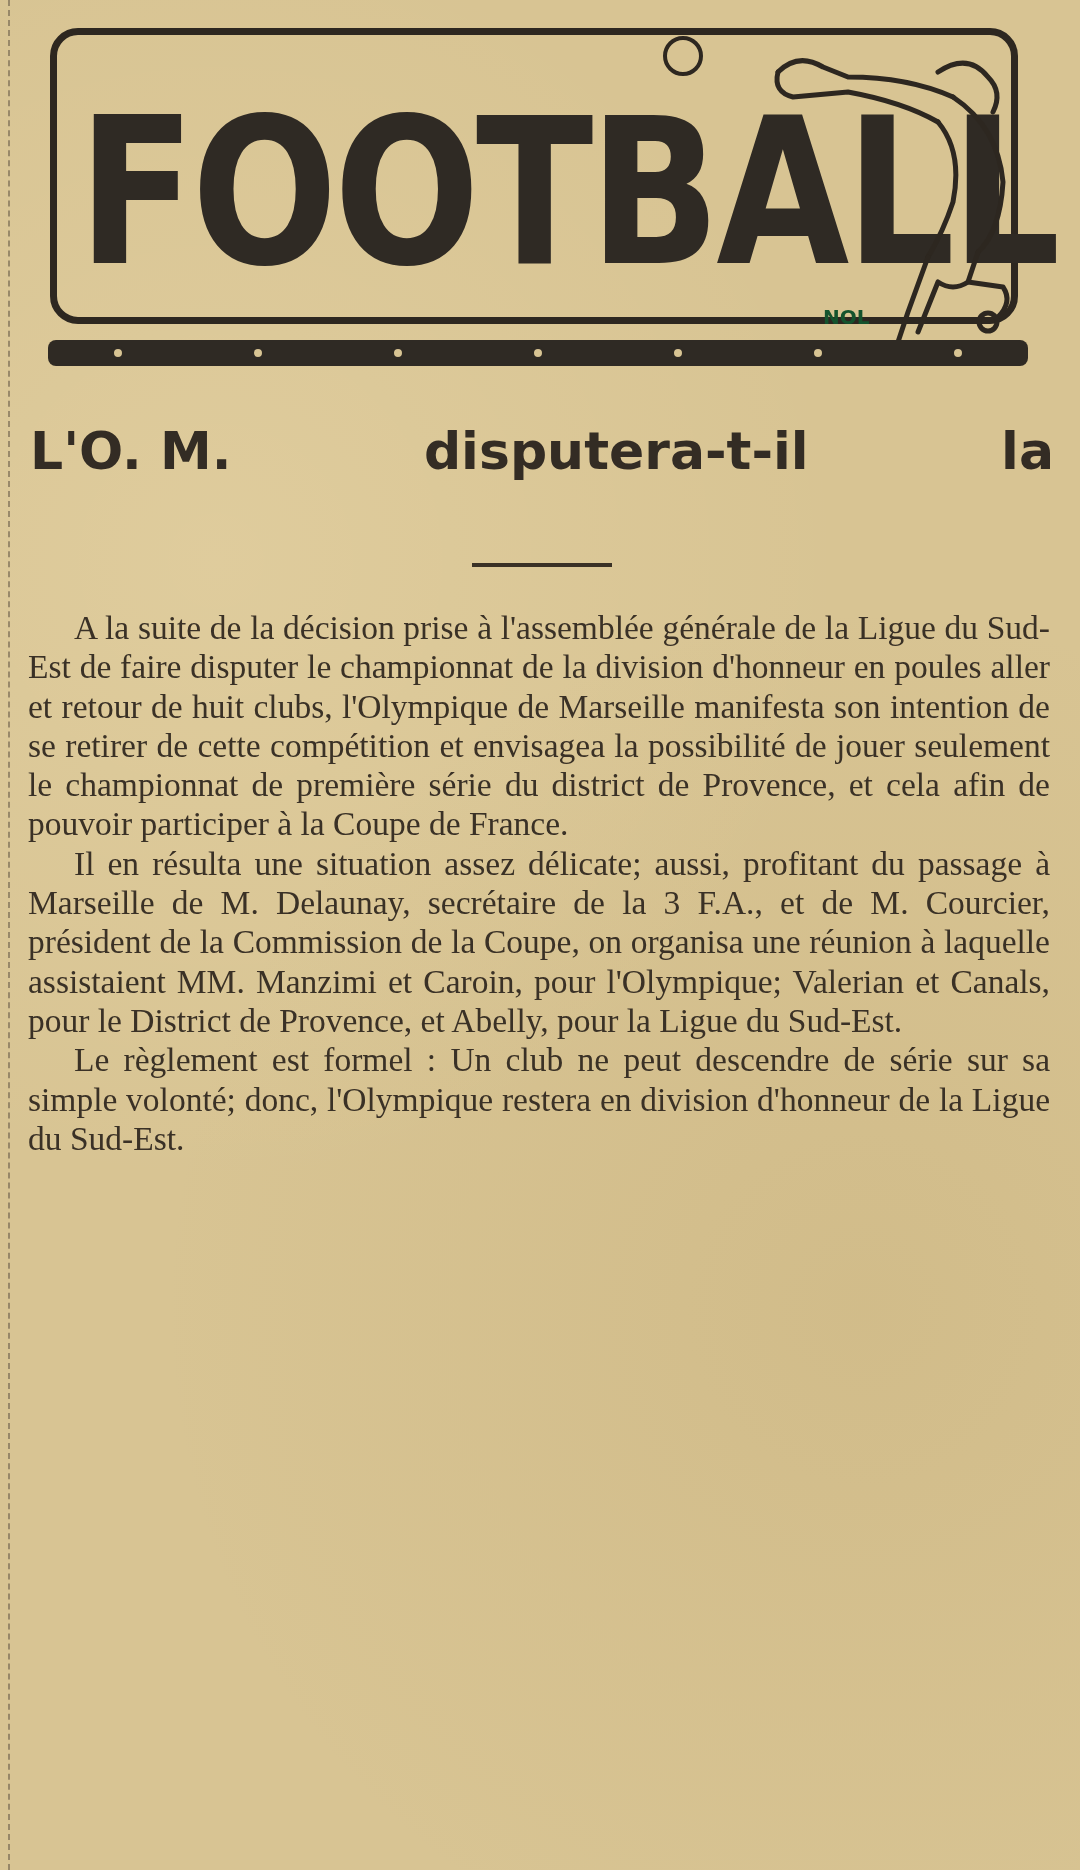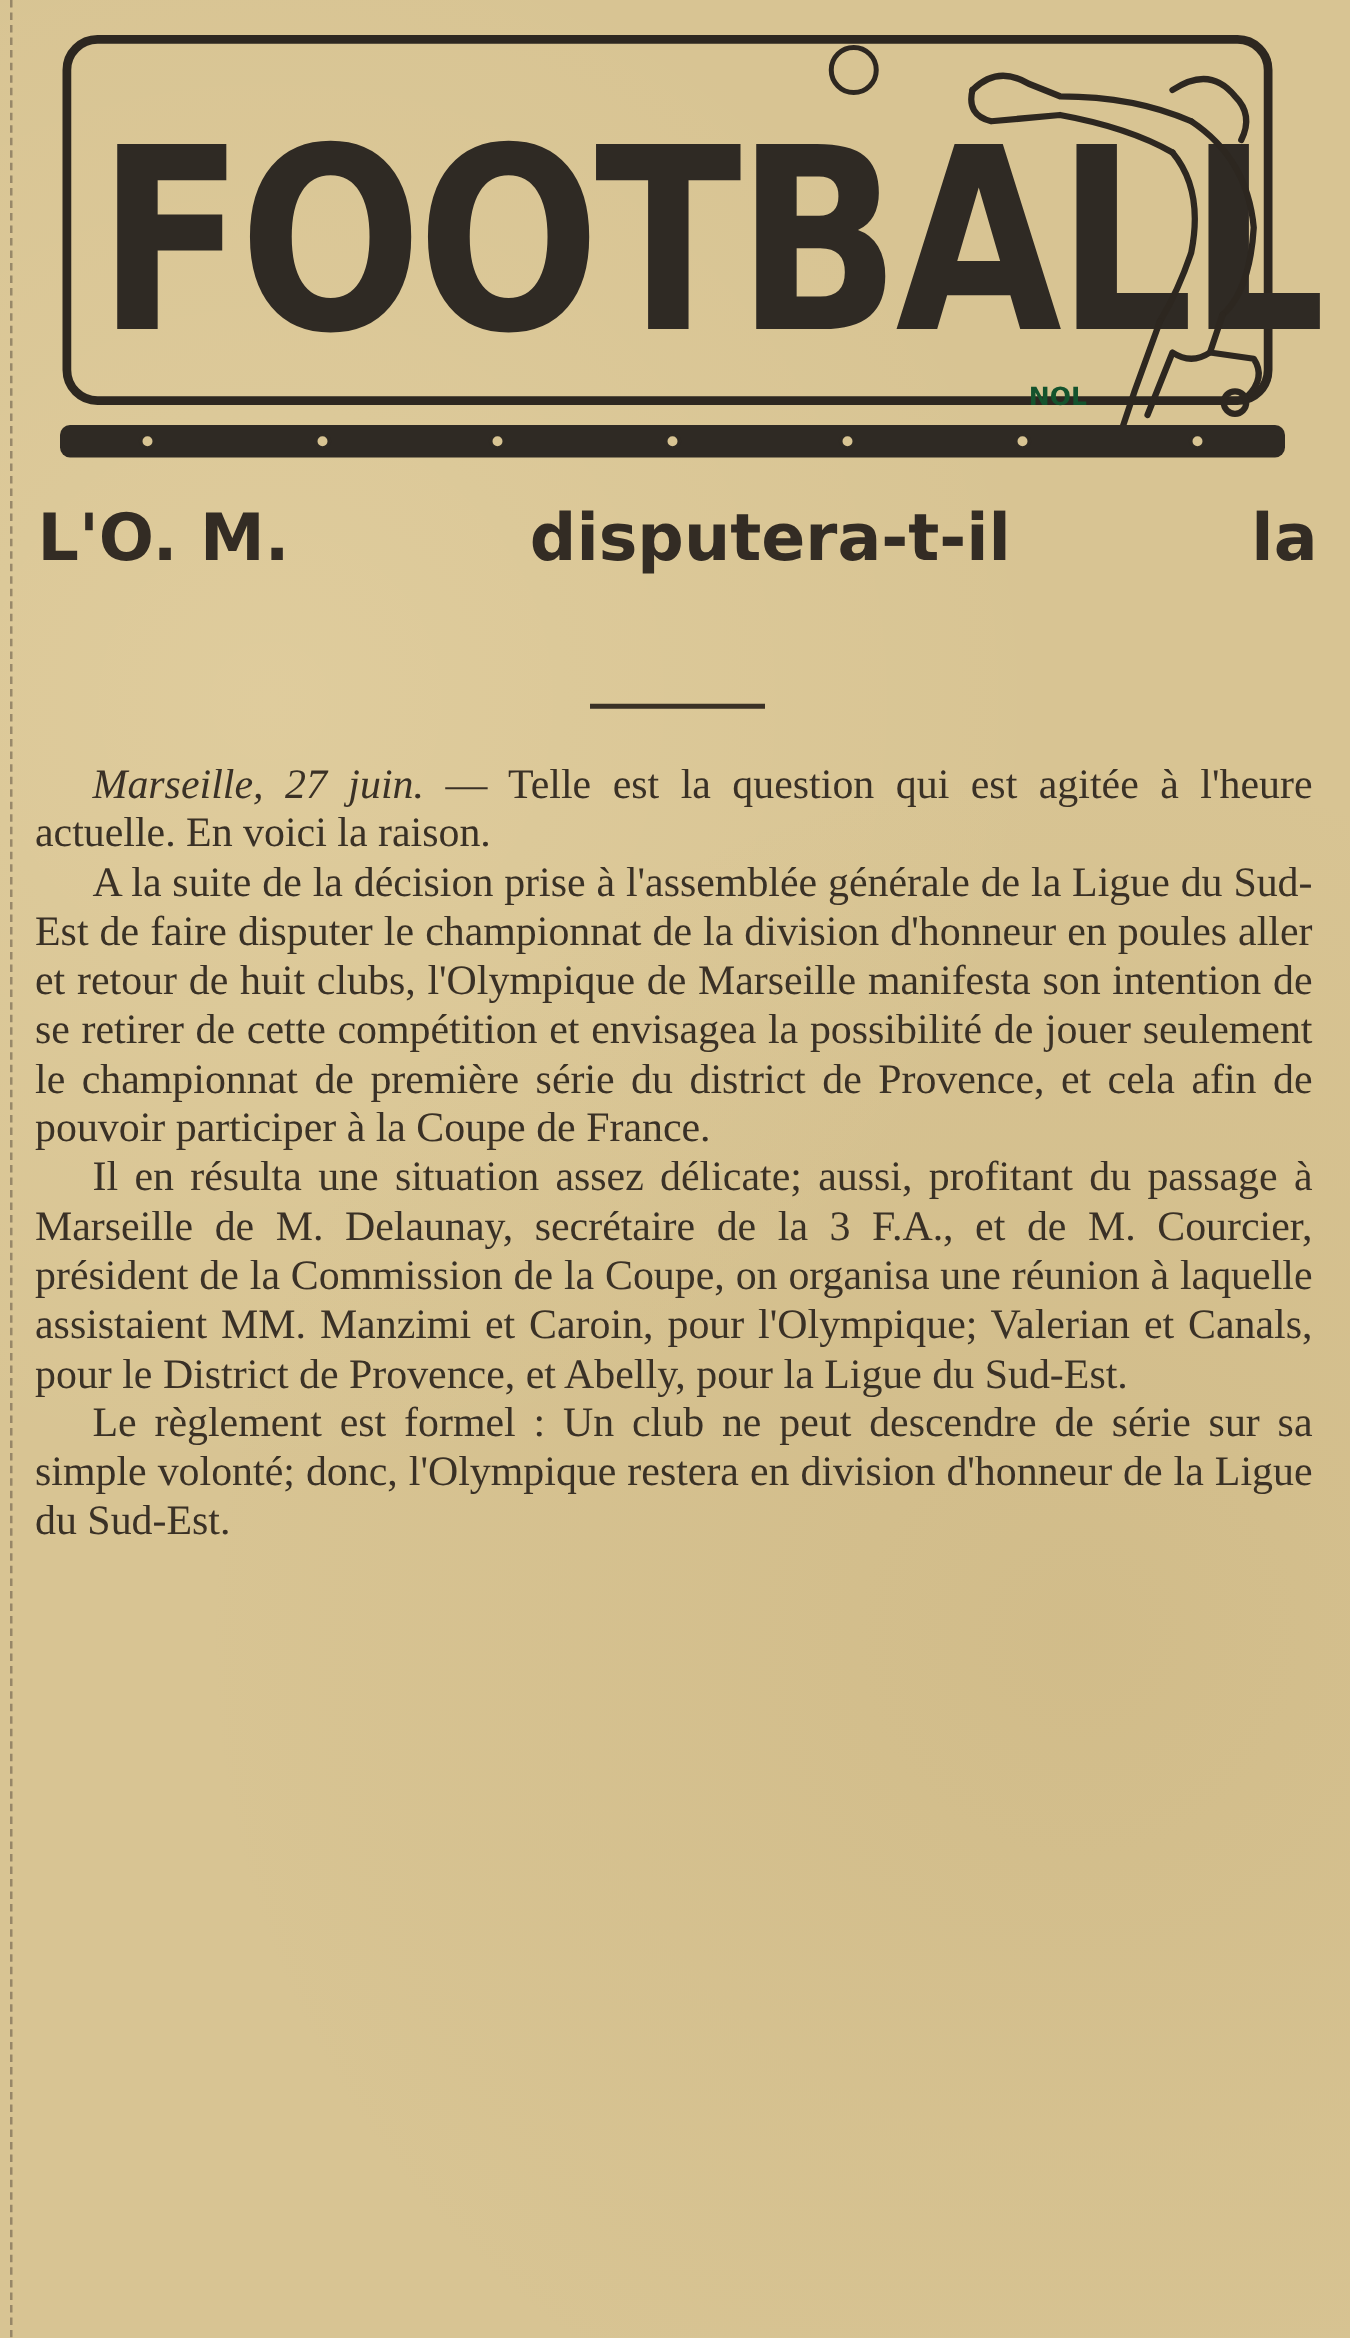--- a/index.html
+++ b/index.html
@@ -53,21 +53,21 @@
     width: 14px; height: 14px; border-radius: 50%; background: #d8c493;
     border: 3px solid #2f2a24; box-sizing: border-box;
   }
   
   .headline {
     position: absolute; left: 30px; top: 400px; width: 1024px;
     text-align: center;
     font-family: "DejaVu Sans", sans-serif; font-weight: bold;
     font-size: 52px; line-height: 62px; color: #332c24;
   }
-  .headline .line1 { display: flex; justify-content: space-between; }
+  .headline .line1 { display: flex; justify-content: space-between; margin-top: 20px; }
   .rule {
     position: absolute; left: 472px; top: 563px; width: 140px; height: 4px;
     background: #3a3126;
   }
   
   .article {
     position: absolute; left: 28px; top: 608px; width: 1022px;
     font-size: 33.5px; line-height: 39.3px;
     text-align: justify; color: #3a3126;
   }
@@ -113,17 +113,16 @@
   <div class="line1">
     <span>L'O. M.</span>
     <span>disputera-t-il</span>
     <span>la</span>
   </div>
 </div>
 
 <div class="rule"></div>
 
 <div class="article">
-  <p><span class="dateline">Marseille, 27 juin.</span><span> — Telle est la question qui est agitée à l'heure actuelle. En voici la raison.</span></p>
   <p>A la suite de la décision prise à l'assemblée générale de la Ligue du Sud-Est de faire disputer le championnat de la division d'honneur en poules aller et retour de huit clubs, l'Olympique de Marseille manifesta son intention de se retirer de cette compétition et envisagea la possibilité de jouer seulement le championnat de première série du district de Provence, et cela afin de pouvoir participer à la Coupe de France.</p>
   <p>Il en résulta une situation assez délicate; aussi, profitant du passage à Marseille de M. Delaunay, secrétaire de la 3 F.A., et de M. Courcier, président de la Commission de la Coupe, on organisa une réunion à laquelle assistaient MM. Manzimi et Caroin, pour l'Olympique; Valerian et Canals, pour le District de Provence, et Abelly, pour la Ligue du Sud-Est.</p>
   <p>Le règlement est formel : Un club ne peut descendre de série sur sa simple volonté; donc, l'Olympique restera en division d'honneur de la Ligue du Sud-Est.</p>
 </div>
 
 </body></html>

